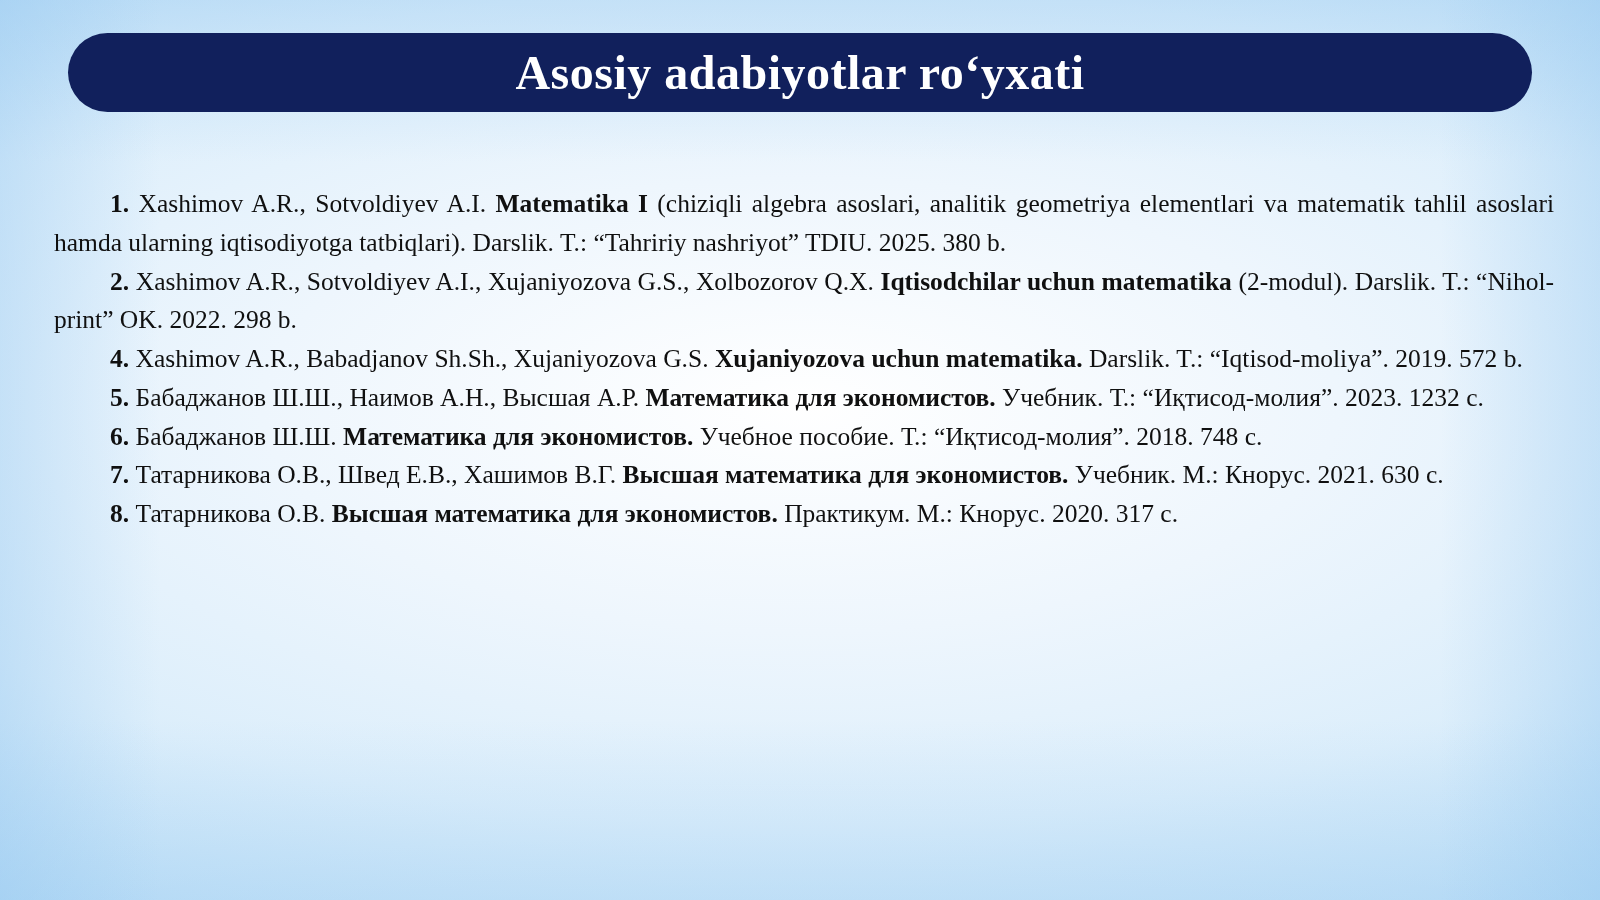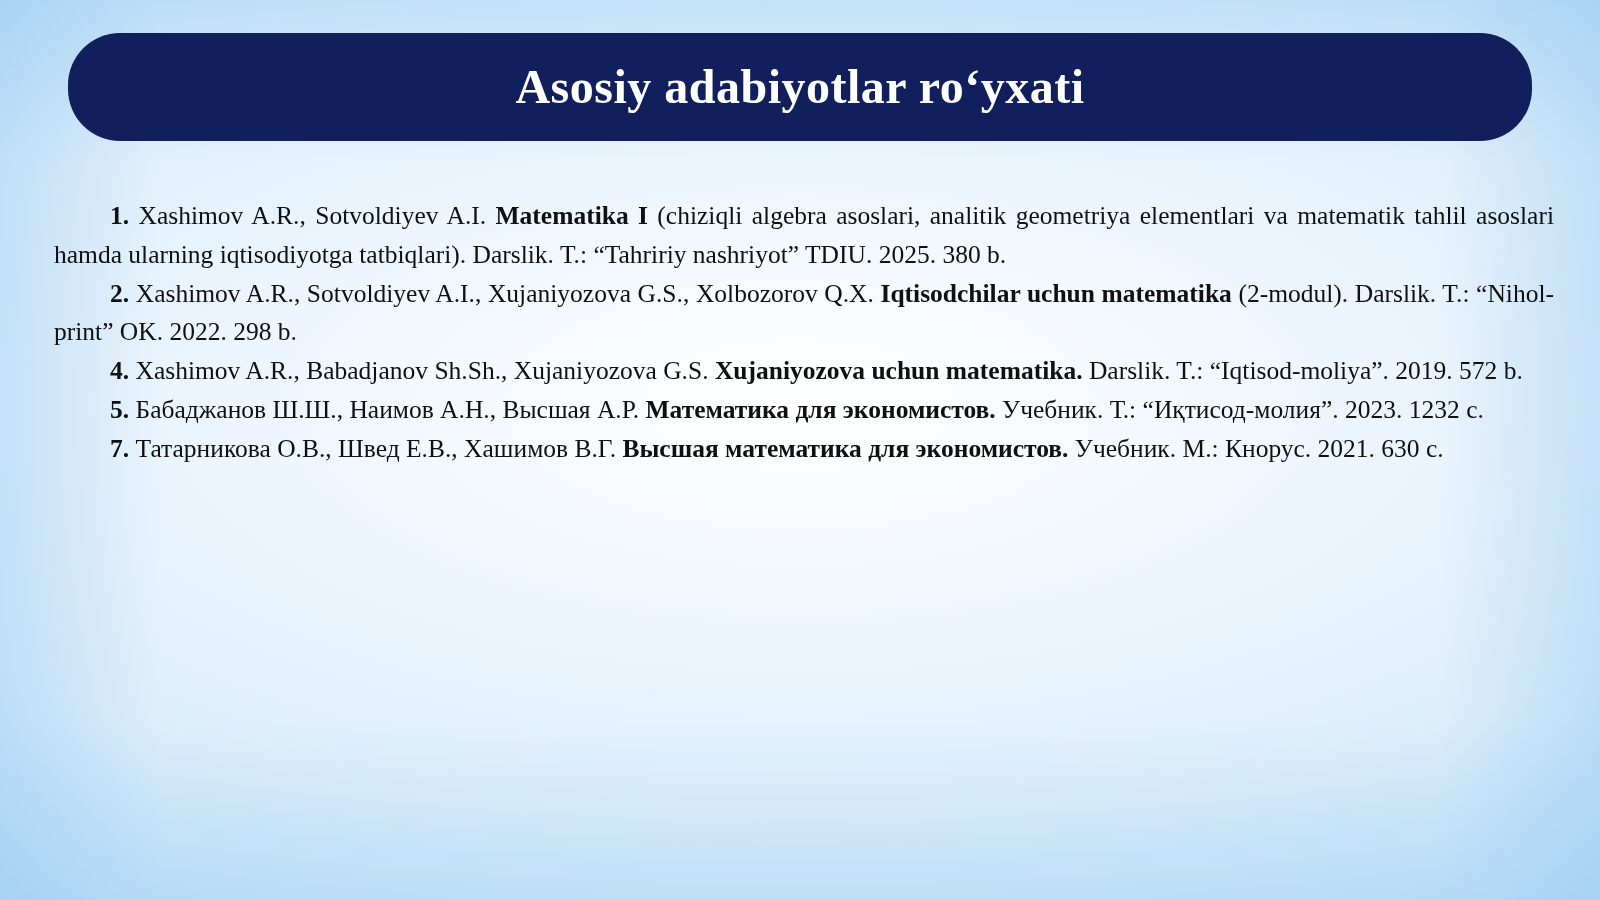--- a/index.html
+++ b/index.html
@@ -33,21 +33,21 @@
     inset: 0;
     background: linear-gradient(90deg, rgba(150,200,240,0.40) 0%, rgba(255,255,255,0.0) 10%, rgba(255,255,255,0.0) 90%, rgba(150,200,240,0.40) 100%);
     pointer-events: none;
   }
 
   .title-bar {
     position: absolute;
     left: 68px;
     top: 33px;
     width: 1464px;
-    height: 108px;
+    height: 79px;
     background: #11205c;
     border-radius: 52px;
     display: flex;
     align-items: center;
     justify-content: center;
     z-index: 3;
   }
   .title-bar .title-text {
     color: #ffffff;
     font-size: 48px;
@@ -56,21 +56,20 @@
     line-height: 1;
     white-space: nowrap;
   }
 
   .body-area {
     position: absolute;
     left: 54px;
     top: 185px;
     width: 1500px;
     z-index: 2;
-    margin-top: 12px;
   }
   .ref-item {
     font-size: 25.5px;
     line-height: 1.52;
     color: #101010;
     text-align: justify;
     text-indent: 56px;
     margin: 0 0 0 0;
     text-justify: inter-word;
   }
@@ -88,16 +87,18 @@
 
   <div class="title-bar">
     <div class="title-text">Asosiy adabiyotlar ro‘yxati</div>
   </div>
 
   <div class="body-area">
       <p class="ref-item"><span class="num">1.</span><span> Xashimov A.R., Sotvoldiyev A.I. </span><b>Matematika I</b><span> (chiziqli algebra asoslari, analitik geometriya elementlari va matematik tahlil asoslari hamda ularning iqtisodiyotga tatbiqlari). Darslik. T.: “Tahririy nashriyot” TDIU. 2025. 380 b.</span></p>
       <p class="ref-item"><span class="num">2.</span><span> Xashimov A.R., Sotvoldiyev A.I., Xujaniyozova G.S., Xolbozorov Q.X. </span><b>Iqtisodchilar uchun matematika</b><span> (2-modul). Darslik. T.: “Nihol-print” OK. 2022. 298 b.</span></p>
       <p class="ref-item"><span class="num">4.</span><span> Xashimov A.R., Babadjanov Sh.Sh., Xujaniyozova G.S. </span><b>Xujaniyozova uchun matematika.</b><span> Darslik. T.: “Iqtisod-moliya”. 2019. 572 b.</span></p>
       <p class="ref-item"><span class="num">5.</span><span> Бабаджанов Ш.Ш., Наимов А.Н., Высшая А.Р. </span><b>Математика для экономистов.</b><span> Учебник. Т.: “Иқтисод-молия”. 2023. 1232 с.</span></p>
+      <p class="ref-item"><span class="num">6.</span><span> Бабаджанов Ш.Ш. </span><b>Математика для экономистов.</b><span> Учебное пособие. Т.: “Иқтисод-молия”. 2018. 748 с.</span></p>
       <p class="ref-item"><span class="num">7.</span><span> Татарникова О.В., Швед Е.В., Хашимов В.Г. </span><b>Высшая математика для экономистов.</b><span> Учебник. М.: Кнорус. 2021. 630 с.</span></p>
+      <p class="ref-item"><span class="num">8.</span><span> Татарникова О.В. </span><b>Высшая математика для экономистов.</b><span> Практикум. М.: Кнорус. 2020. 317 с.</span></p>
     </div>
 
 </div>
 
 </body></html>

